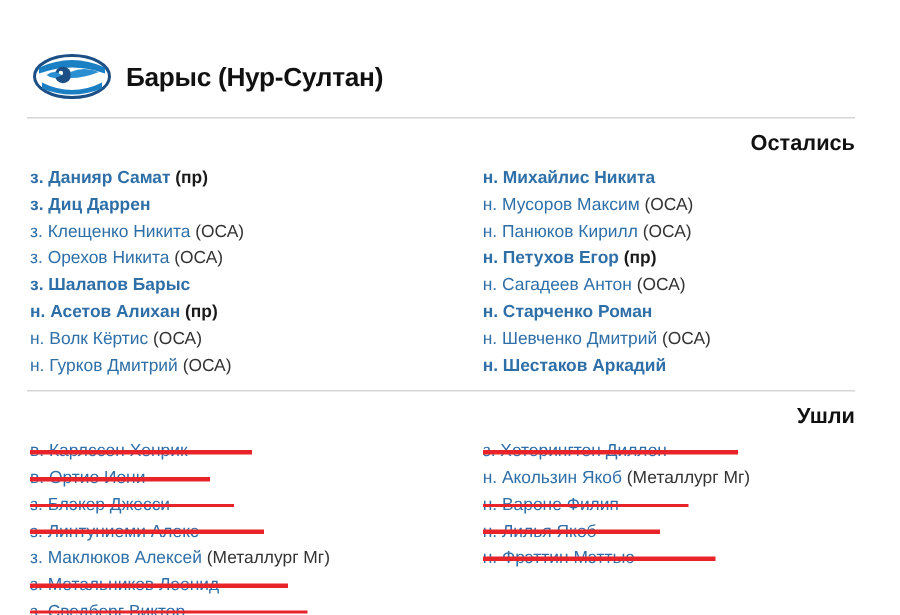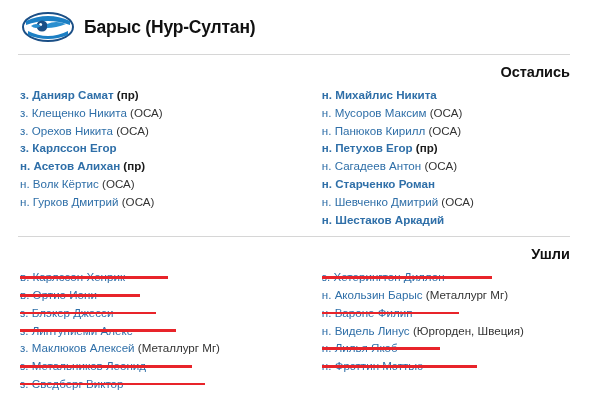--- a/index.html
+++ b/index.html
@@ -13,21 +13,21 @@
     background: #ffffff;
     font-family: "Liberation Sans", sans-serif;
     color: #1a1a1a;
     overflow: hidden;
     position: relative;
   }
   .page {
     width: 588px;
     height: 410px;
     position: relative;
-    padding: 4px 18px 0 18px;
+    padding: 28px 18px 0 18px;
   }
   .header {
     display: flex;
     align-items: center;
     gap: 10px;
     padding-left: 4px;
     height: 46px;
   }
   .logo {
     width: 52px;
@@ -114,23 +114,24 @@
     </div>
     <div class="team-title">Барыс (Нур-Султан)</div>
   </div>
 
   <div class="divider"></div>
 
   <div class="section-title">Остались</div>
   <div class="cols">
     <div class="col left" id="stayed-left">
         <div class="entry bold"><span class="pos">з. </span><span class="nm">Данияр Самат</span><span class="extra"> (пр)</span></div>
+        <div class="entry bold"><span class="pos">з. </span><span class="nm">Диц Даррен</span></div>
         <div class="entry"><span class="pos">з. </span><span class="nm">Клещенко Никита</span><span class="extra"> (ОСА)</span></div>
         <div class="entry"><span class="pos">з. </span><span class="nm">Орехов Никита</span><span class="extra"> (ОСА)</span></div>
-        <div class="entry bold"><span class="pos">з. </span><span class="nm">Карлссон Егор</span></div>
+        <div class="entry bold"><span class="pos">з. </span><span class="nm">Шалапов Барыс</span></div>
         <div class="entry bold"><span class="pos">н. </span><span class="nm">Асетов Алихан</span><span class="extra"> (пр)</span></div>
         <div class="entry"><span class="pos">н. </span><span class="nm">Волк Кёртис</span><span class="extra"> (ОСА)</span></div>
         <div class="entry"><span class="pos">н. </span><span class="nm">Гурков Дмитрий</span><span class="extra"> (ОСА)</span></div>
       </div>
     <div class="col right" id="stayed-right">
         <div class="entry bold"><span class="pos">н. </span><span class="nm">Михайлис Никита</span></div>
         <div class="entry"><span class="pos">н. </span><span class="nm">Мусоров Максим</span><span class="extra"> (ОСА)</span></div>
         <div class="entry"><span class="pos">н. </span><span class="nm">Панюков Кирилл</span><span class="extra"> (ОСА)</span></div>
         <div class="entry bold"><span class="pos">н. </span><span class="nm">Петухов Егор</span><span class="extra"> (пр)</span></div>
         <div class="entry"><span class="pos">н. </span><span class="nm">Сагадеев Антон</span><span class="extra"> (ОСА)</span></div>
@@ -148,21 +149,20 @@
         <div class="entry"><span class="pos">в. </span><span class="nm">Карлссон Хенрик</span><span class="strike" style="width: 148px;"></span></div>
         <div class="entry"><span class="pos">в. </span><span class="nm">Ортио Иони</span><span class="strike" style="width: 120px;"></span></div>
         <div class="entry"><span class="pos">з. </span><span class="nm">Блэкер Джесси</span><span class="strike" style="width: 136px;"></span></div>
         <div class="entry"><span class="pos">з. </span><span class="nm">Линтуниеми Алекс</span><span class="strike" style="width: 156px;"></span></div>
         <div class="entry"><span class="pos">з. </span><span class="nm">Маклюков Алексей</span><span class="extra"> (Металлург Мг)</span></div>
         <div class="entry"><span class="pos">з. </span><span class="nm">Метальников Леонид</span><span class="strike" style="width: 172px;"></span></div>
         <div class="entry"><span class="pos">з. </span><span class="nm">Сведберг Виктор</span><span class="strike" style="width: 185px;"></span></div>
       </div>
     <div class="col right" id="gone-right">
         <div class="entry"><span class="pos">з. </span><span class="nm">Хетерингтон Диллон</span><span class="strike" style="width: 170px;"></span></div>
-        <div class="entry"><span class="pos">н. </span><span class="nm">Акользин Барыс</span><span class="extra"> (Металлург Мг)</span></div>
+        <div class="entry"><span class="pos">н. </span><span class="nm">Акользин Якоб</span><span class="extra"> (Металлург Мг)</span></div>
         <div class="entry"><span class="pos">н. </span><span class="nm">Вароне Филип</span><span class="strike" style="width: 137px;"></span></div>
-        <div class="entry"><span class="pos">н. </span><span class="nm">Видель Линус</span><span class="extra"> (Юргорден, Швеция)</span></div>
         <div class="entry"><span class="pos">н. </span><span class="nm">Лилья Якоб</span><span class="strike" style="width: 118px;"></span></div>
         <div class="entry"><span class="pos">н. </span><span class="nm">Фрэттин Мэттью</span><span class="strike" style="width: 155px;"></span></div>
       </div>
   </div>
 
 </div>
 
 </body></html>

